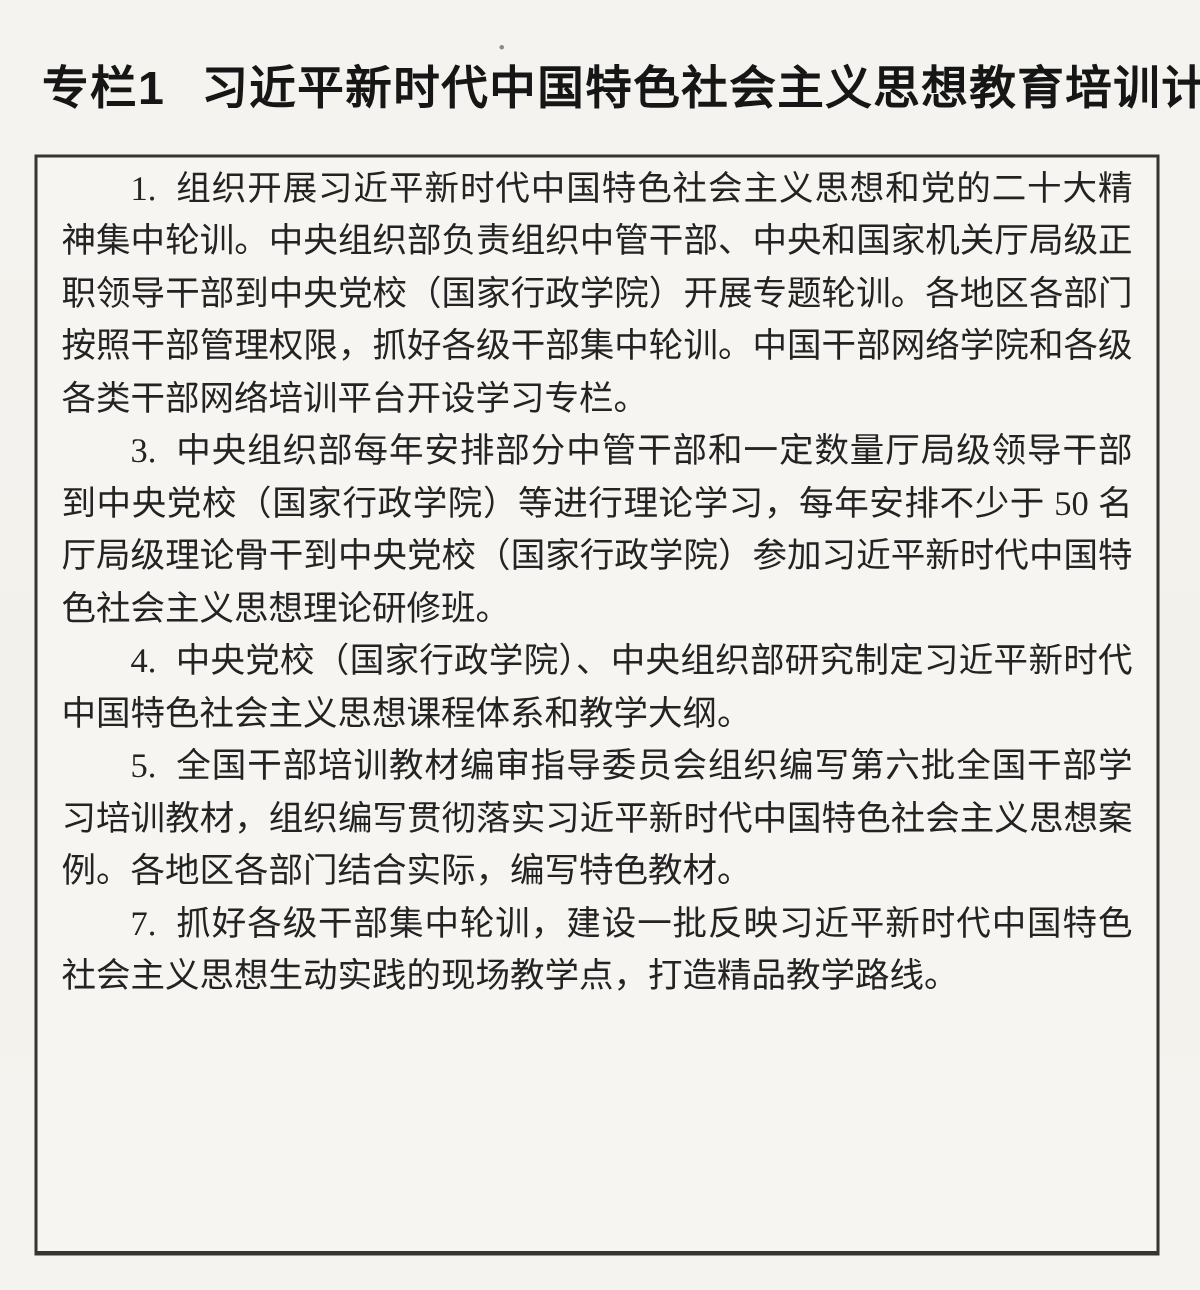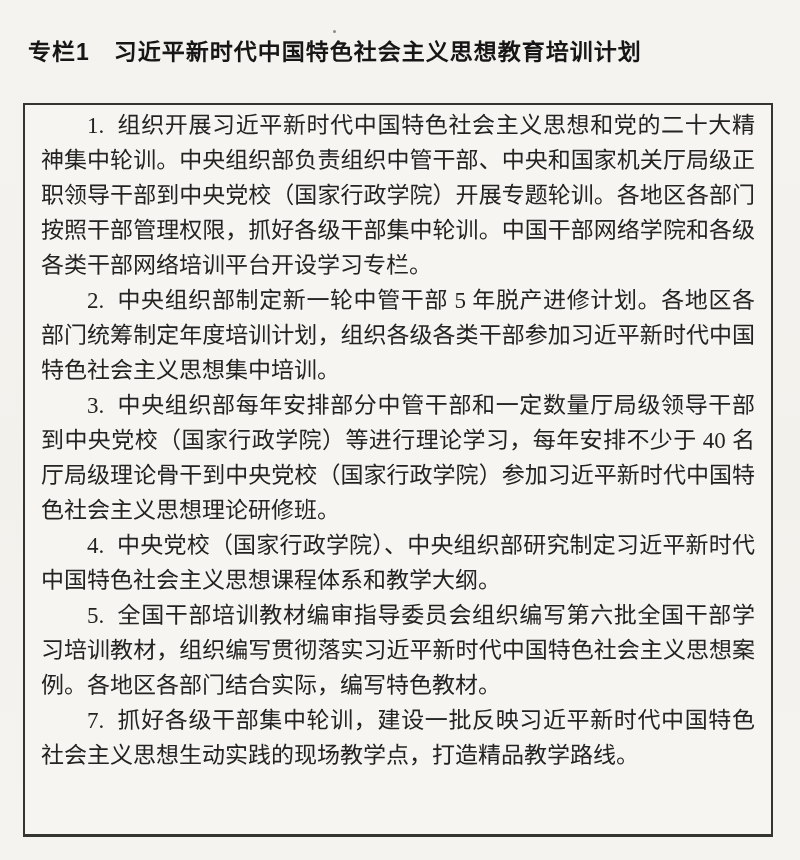--- a/index.html
+++ b/index.html
@@ -33,21 +33,21 @@
   }
   .doc-title {
     position: absolute;
     left: 28px;
     top: 33px;
     width: 748px;
     display: flex;
     align-items: baseline;
     font-family: "Liberation Sans", sans-serif;
     font-weight: bold;
-    font-size: 23px;
+    font-size: 31px;
     letter-spacing: 1px;
     color: #161616;
     white-space: nowrap;
   }
   .doc-title .col-label {
     margin-right: 24px;
   }
   .plan-box {
     position: absolute;
     left: 23px;
@@ -80,18 +80,17 @@
 <div class="paper"></div>
 <div class="speck"></div>
 
 <div class="doc-title">
   <span class="col-label">专栏1</span>
   <span class="col-title">习近平新时代中国特色社会主义思想教育培训计划</span>
 </div>
 
 <div class="plan-box">
   <p><span class="num">1.</span><span>组织开展习近平新时代中国特色社会主义思想和党的二十大精神集中轮训。中央组织部负责组织中管干部、中央和国家机关厅局级正职领导干部到中央党校（国家行政学院）开展专题轮训。各地区各部门按照干部管理权限，抓好各级干部集中轮训。中国干部网络学院和各级各类干部网络培训平台开设学习专栏。</span></p>
-  <p><span class="num">2.</span><span>中央组织部制定新一轮中管干部 5 年脱产进修计划。各地区各部门统筹制定年度培训计划，组织各级各类干部参加习近平新时代中国特色社会主义思想集中培训。</span></p>
-  <p><span class="num">3.</span><span>中央组织部每年安排部分中管干部和一定数量厅局级领导干部到中央党校（国家行政学院）等进行理论学习，每年安排不少于 40 名厅局级理论骨干到中央党校（国家行政学院）参加习近平新时代中国特色社会主义思想理论研修班。</span></p>
+  <p><span class="num">3.</span><span>中央组织部每年安排部分中管干部和一定数量厅局级领导干部到中央党校（国家行政学院）等进行理论学习，每年安排不少于 50 名厅局级理论骨干到中央党校（国家行政学院）参加习近平新时代中国特色社会主义思想理论研修班。</span></p>
   <p><span class="num">4.</span><span>中央党校（国家行政学院）、中央组织部研究制定习近平新时代中国特色社会主义思想课程体系和教学大纲。</span></p>
   <p><span class="num">5.</span><span>全国干部培训教材编审指导委员会组织编写第六批全国干部学习培训教材，组织编写贯彻落实习近平新时代中国特色社会主义思想案例。各地区各部门结合实际，编写特色教材。</span></p>
   <p><span class="num">7.</span><span>抓好各级干部集中轮训，建设一批反映习近平新时代中国特色社会主义思想生动实践的现场教学点，打造精品教学路线。</span></p>
 </div>
 
 </body></html>

